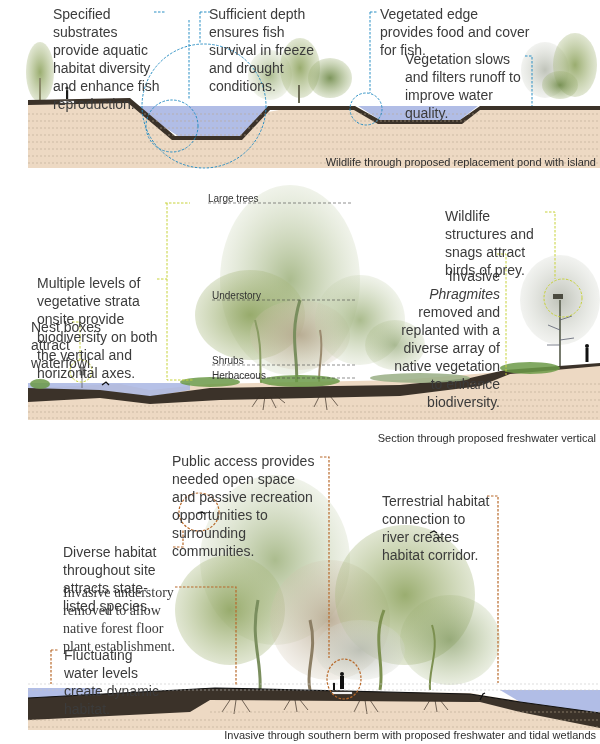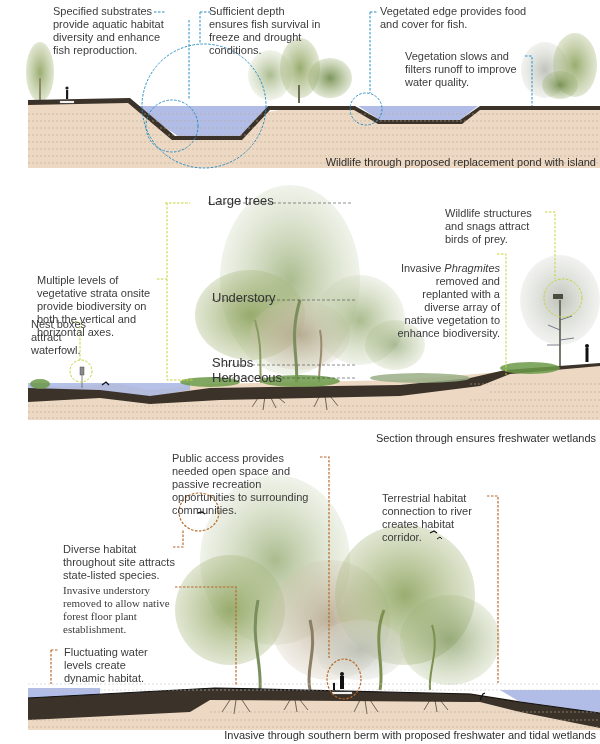--- a/index.html
+++ b/index.html
@@ -1,19 +1,19 @@
 <!DOCTYPE html>
 <html><head>
 <meta charset="utf-8">
 <style>
   html,body{margin:0;padding:0;background:#fff;}
   body{width:600px;height:744px;position:relative;overflow:hidden;font-family:"Liberation Sans","DejaVu Sans",sans-serif;color:#3a3a3a;}
-  .note{position:absolute;font-size:11px;line-height:13px;color:#3b3b3b;white-space:pre-line;}
+  .note{position:absolute;font-size:14px;line-height:18px;color:#3b3b3b;white-space:pre-line;}
   .caption{position:absolute;right:4px;font-size:11px;color:#2e2e2e;white-space:nowrap;}
-  .strata{position:absolute;font-size:13px;color:#333;}
+  .strata{position:absolute;font-size:10px;color:#333;}
   svg{position:absolute;left:0;top:0;}
 </style>
 </head>
 <body>
 
 <svg width="600" height="744" viewBox="0 0 600 744">
   <defs>
     <pattern id="dash" width="6" height="1" patternUnits="userSpaceOnUse">
       <rect width="3" height="1" fill="#b9a893"></rect>
     </pattern>
@@ -232,20 +232,20 @@
 <div class="strata" style="left:212px;top:290px;">Understory</div>
 <div class="strata" style="left:212px;top:355px;">Shrubs</div>
 <div class="strata" style="left:212px;top:370px;">Herbaceous</div>
 
 <div class="note" style="left:37px;top:274px;width:125px;">Multiple levels of vegetative strata onsite provide biodiversity on both the vertical and horizontal axes.</div>
 <div class="note" style="left:3px;top:318px;width:72px;margin-left:28px;">Nest boxes attract waterfowl.</div>
 <div class="note" style="left:392px;top:249px;width:108px;text-align:right;">
   <span>Invasive </span><i>Phragmites</i><span> removed and replanted with a diverse array of native vegetation to enhance biodiversity.</span>
 </div>
 <div class="note" style="left:445px;top:207px;width:102px;">Wildlife structures and snags attract birds of prey.</div>
-<div class="caption" style="top:432px;">Section through ensures freshwater wetlands</div>
+<div class="caption" style="top:432px;">Section through proposed freshwater vertical</div>
 
 <div class="note" style="left:172px;top:452px;width:150px;">Public access provides needed open space and passive recreation opportunities to surrounding communities.</div>
 <div class="note" style="left:382px;top:492px;width:108px;">Terrestrial habitat connection to river creates habitat corridor.</div>
 <div class="note" style="left:63px;top:543px;width:115px;">Diverse habitat throughout site attracts state-listed species.</div>
 <div class="note" style="left:63px;top:584px;width:115px;font-family:Liberation Serif, serif;">Invasive understory removed to allow native forest floor plant establishment.</div>
 <div class="note" style="left:64px;top:646px;width:100px;">Fluctuating water levels create dynamic habitat.</div>
 <div class="caption" style="top:729px;">Invasive through southern berm with proposed freshwater and tidal wetlands</div>
 
 </body></html>

